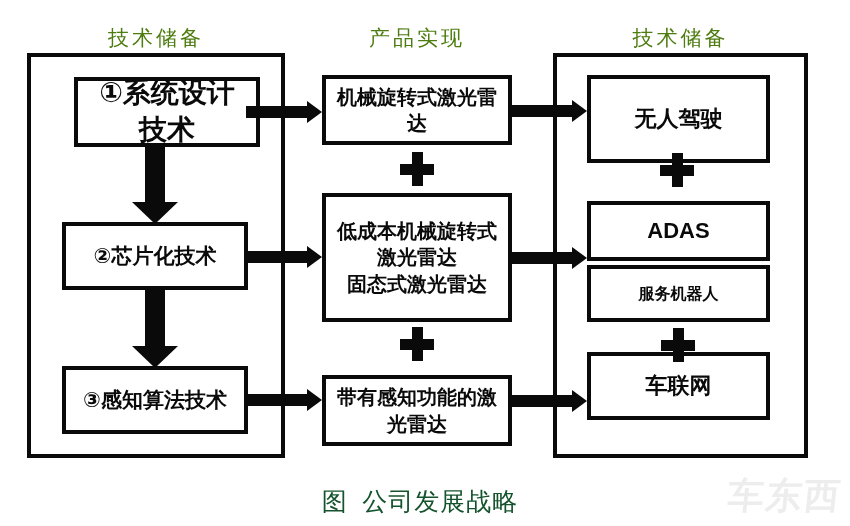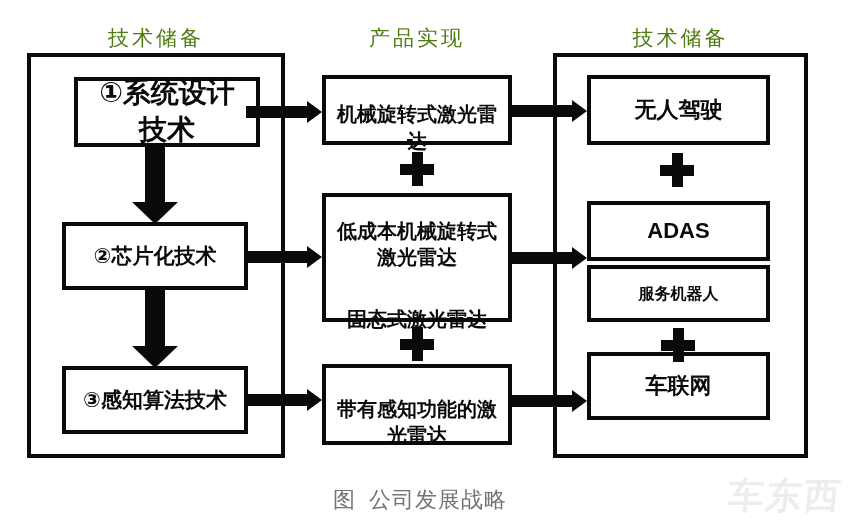--- a/index.html
+++ b/index.html
@@ -20,21 +20,21 @@
   
   .frame{border:4px solid #0a0a0a;background:#ffffff;}
 
   
   .node{
     border:4px solid #0a0a0a;background:#ffffff;
     display:flex;flex-direction:column;align-items:center;justify-content:center;
     text-align:center;font-weight:700;color:#0a0a0a;
     font-size:20px;line-height:1.32;padding:2px 8px;
   }
-  .node .ln{display:block;width:100%;margin-top:35px;}
+  .node .ln{display:block;width:100%;}
 
   
   .plus{width:34px;height:34px;}
   .plus::before{content:"";position:absolute;left:0;right:0;top:12px;height:11px;background:#0a0a0a;}
   .plus::after{content:"";position:absolute;top:0;bottom:0;left:12px;width:11px;background:#0a0a0a;}
 
   
   .h-arrow{height:22px;}
   .h-arrow .shaft{position:absolute;left:0;right:13px;top:5px;height:12px;background:#0a0a0a;}
   .h-arrow .head{position:absolute;right:0;top:0;width:0;height:0;
@@ -42,21 +42,21 @@
 
   
   .v-arrow{width:46px;}
   .v-arrow .shaft{position:absolute;left:13px;width:20px;top:0;bottom:21px;background:#0a0a0a;}
   .v-arrow .head{position:absolute;bottom:0;left:0;width:0;height:0;
     border-top:22px solid #0a0a0a;border-left:23px solid transparent;border-right:23px solid transparent;}
 
   
   .caption{
     text-align:center;font-family:"Liberation Serif","DejaVu Serif",serif;
-    font-size:22px;letter-spacing:1px;color:#737373;white-space:pre;
+    font-size:25px;letter-spacing:1px;color:#14532d;white-space:pre;
   }
 
   
   .watermark{
     font-size:36px;font-weight:700;color:#ededed;
     transform:skewX(-6deg);letter-spacing:2px;user-select:none;
   }
 </style>
 </head>
 <body>
@@ -81,28 +81,28 @@
   <span class="head"></span>
 </div>
 
 <div class="abs node" style="left:322px;top:75px;width:190px;height:70px;">
   <span class="ln">机械旋转式激光雷达</span>
 </div>
 <div class="abs node" style="left:322px;top:193px;width:190px;height:129px;">
   <span class="ln">低成本机械旋转式激光雷达</span>
   <span class="ln">固态式激光雷达</span>
 </div>
-<div class="abs node" style="left:322px;top:364px;width:190px;height:81px;">
+<div class="abs node" style="left:322px;top:375px;width:190px;height:71px;">
   <span class="ln">带有感知功能的激光雷达</span>
 </div>
 
 <div class="abs plus" style="left:400px;top:152px;"></div>
 <div class="abs plus" style="left:400px;top:327px;"></div>
 
-<div class="abs node" style="left:587px;top:75px;width:183px;height:70px;font-size:22px;">无人驾驶</div>
+<div class="abs node" style="left:587px;top:75px;width:183px;height:88px;font-size:22px;">无人驾驶</div>
 <div class="abs node" style="left:587px;top:193px;width:183px;height:60px;font-size:22px;margin-top:8px;">ADAS</div>
 <div class="abs node" style="left:587px;top:265px;width:183px;height:57px;font-size:16px;">服务机器人</div>
 <div class="abs node" style="left:587px;top:352px;width:183px;height:68px;font-size:22px;">车联网</div>
 
 <div class="abs plus" style="left:660px;top:153px;"></div>
 <div class="abs plus" style="left:661px;top:328px;"></div>
 
 <div class="abs h-arrow" style="left:246px;top:101px;width:76px;">
   <span class="shaft"></span>
   <span class="head"></span>

